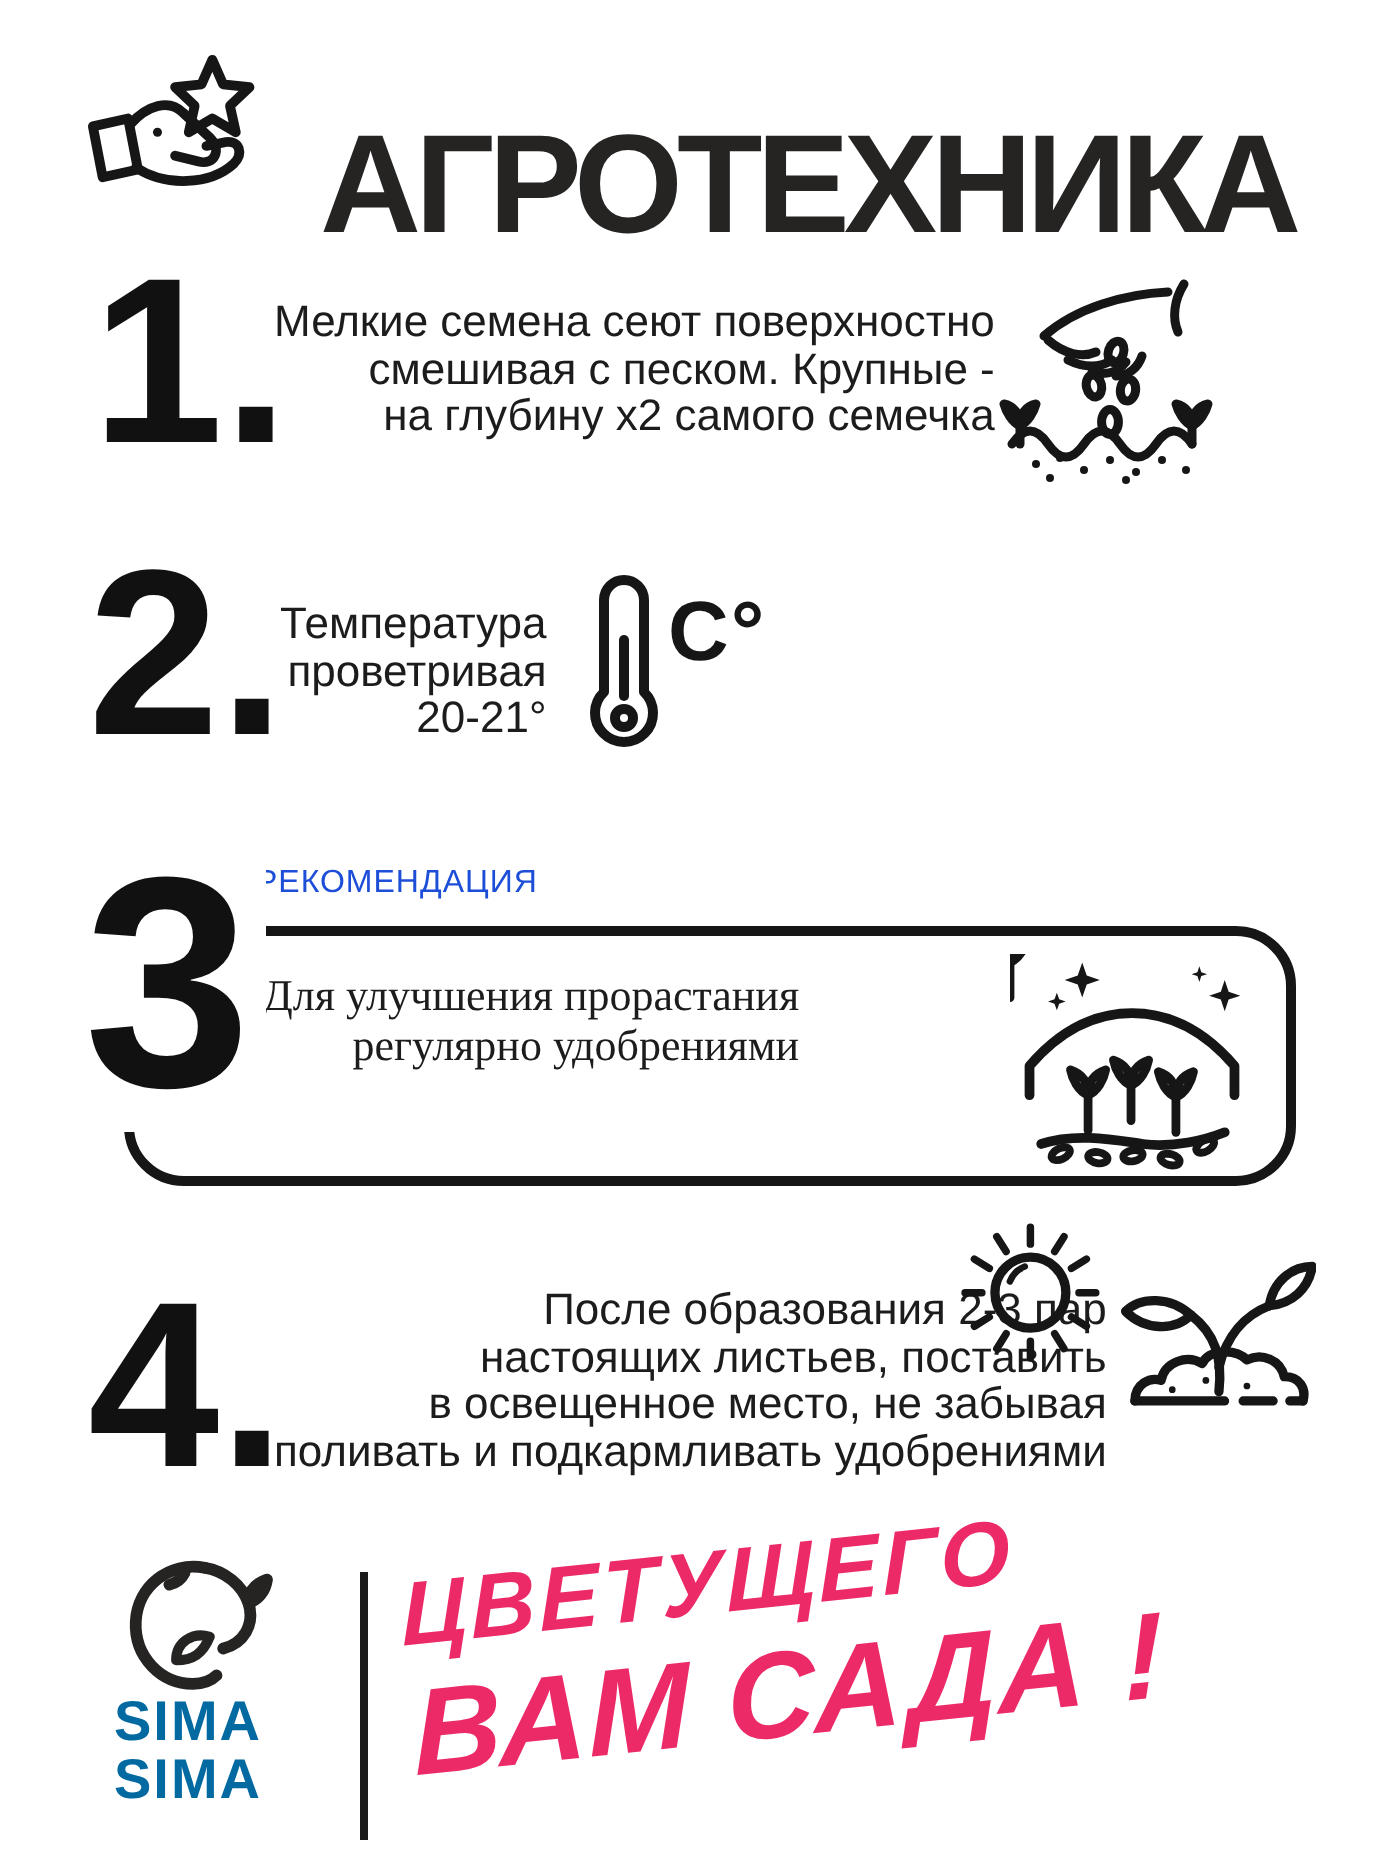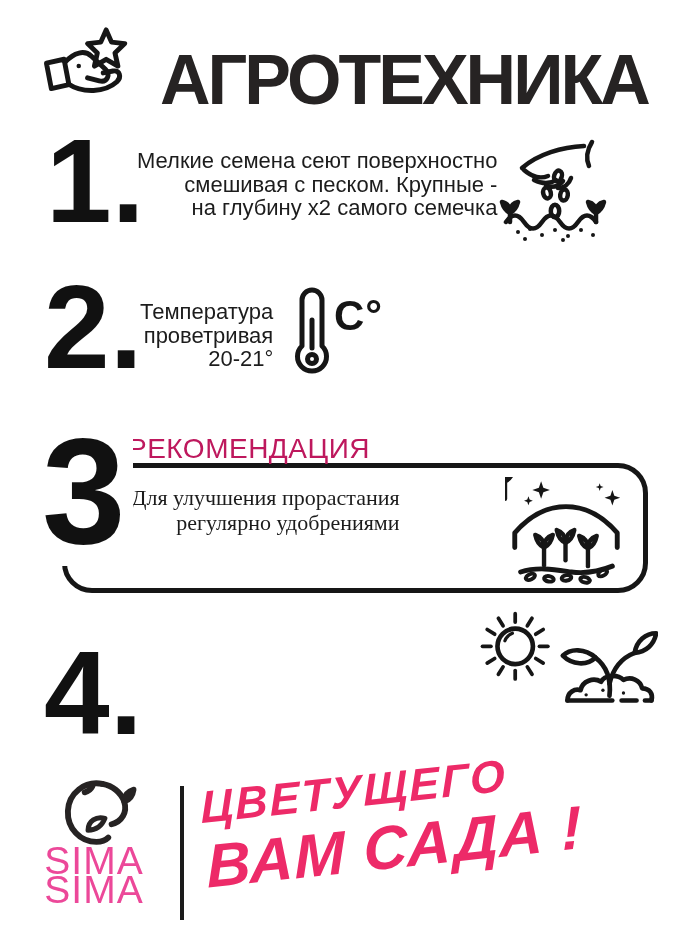--- a/index.html
+++ b/index.html
@@ -2,43 +2,43 @@
 <html><head>
 <meta charset="utf-8">
 <style>
   * { margin:0; padding:0; box-sizing:border-box; }
   body { background:#ffffff; font-family:"Liberation Sans", sans-serif; }
   .canvas { position:relative; width:700px; height:933px; background:#ffffff; overflow:hidden; color:#1b1b1b; }
   .abs { position:absolute; }
   .icon { color:#161616; }
 
   
-  .title { left:160px; top:40px; font-size:70px; font-weight:700; letter-spacing:-3px; color:#262323; white-space:nowrap; }
+  .title { left:160px; top:52px; font-size:70px; font-weight:700; letter-spacing:-3px; color:#262323; white-space:nowrap; }
 
   
   .num { font-weight:700; font-size:118px; line-height:118px; color:#111; white-space:nowrap; }
   .num3 { font-size:150px; line-height:150px; background:#ffffff; padding:0 8px 0 0; z-index:3; }
 
   
   .lines { font-size:22px; line-height:23.5px; color:#1c1c1c; white-space:nowrap;text-align:right; }
   .lines div { height:23.5px; }
   .boxlines { line-height:24.5px; }
   .boxlines div { height:24.5px; }
 
   
-  .rec-head { left:128px; top:433px; font-size:28px; color:#be185d; letter-spacing:0.5px; z-index:3; }
+  .rec-head { left:128px; top:433px; font-size:16px; color:#1d4ed8; letter-spacing:0.5px; z-index:3; }
   .rec-box { left:62px; top:463px; width:586px; height:130px; border:5px solid #161616; border-radius:30px; z-index:1; background:transparent; }
   .bullet-row { left:114px; top:486px; display:flex; z-index:2;font-family:Liberation Serif, serif; }
   .bullet { font-size:24px; line-height:24.5px; margin-right:9px; }
 
   
   .cdeg { left:334px; top:292px; font-size:42px; font-weight:700; color:#161616; letter-spacing:1px; }
 
   
-  .brand-text { left:44px; top:846px; width:100px; text-align:center; font-weight:400; font-size:39px; line-height:29px; letter-spacing:1px; color:#ec4899; }
+  .brand-text { left:44px; top:846px; width:100px; text-align:center; font-weight:700; font-size:28px; line-height:29px; letter-spacing:1px; color:#0369a1; }
   .divider { left:180px; top:786px; width:4px; height:134px; background:#1b1b1b; }
   .slogan { left:198px; top:782px; transform:rotate(-6deg); transform-origin:0 0; font-weight:700; font-style:italic; white-space:nowrap; }
   .slogan-l1 { font-size:45px; letter-spacing:2px; transform:skewX(-4deg); }
   .slogan-l2 { font-size:61px; letter-spacing:1px; margin-top:-2px; transform:skewX(-4deg); }
 </style>
 </head>
 <body>
 
 <div class="canvas">
 
@@ -141,20 +141,26 @@
         <ellipse cx="26" cy="102" rx="5" ry="2.8" transform="rotate(-25 26 102)"></ellipse>
         <ellipse cx="45" cy="104" rx="5" ry="2.8" transform="rotate(10 45 104)"></ellipse>
         <ellipse cx="63" cy="103" rx="5" ry="2.8" transform="rotate(-10 63 103)"></ellipse>
         <ellipse cx="82" cy="105" rx="5" ry="2.8" transform="rotate(15 82 105)"></ellipse>
         <ellipse cx="100" cy="98" rx="5" ry="2.8" transform="rotate(-30 100 98)"></ellipse>
       </g>
     </g>
   </svg>
 
   <div class="abs num" style="left:44px; top:634px;">4.</div>
+  <div class="abs lines" style="left:137px; top:643px;">
+    <div>После образования 2-3 пар</div>
+    <div>настоящих листьев, поставить</div>
+    <div>в освещенное место, не забывая</div>
+    <div>поливать и подкармливать удобрениями</div>
+  </div>
   <svg class="abs icon" style="left:476px; top:608px;" width="182" height="100" viewBox="0 0 195 105">
     <g fill="none" stroke="currentColor" stroke-width="5" stroke-linecap="round" stroke-linejoin="round">
       <circle cx="42" cy="40" r="19"></circle>
       <path d="M31 34 A14 14 0 0 1 39 26" stroke-width="3.5"></path>
       <g stroke-width="4">
         <path d="M68 40 H77"></path>
           <path d="M16 40 H7"></path>
           <path d="M42 14 V5"></path>
           <path d="M42 66 V75"></path>
         <path d="M64 27 L72 22"></path>

